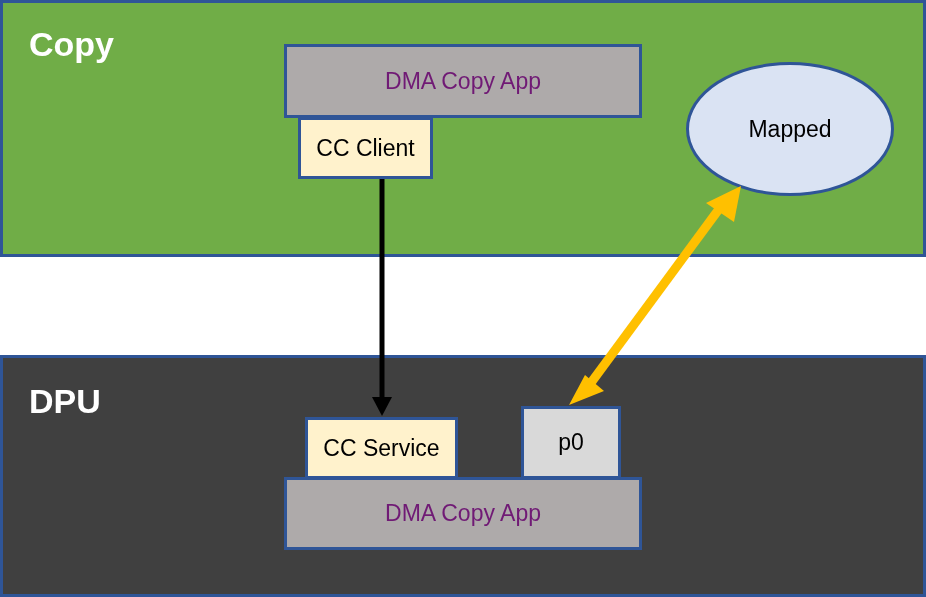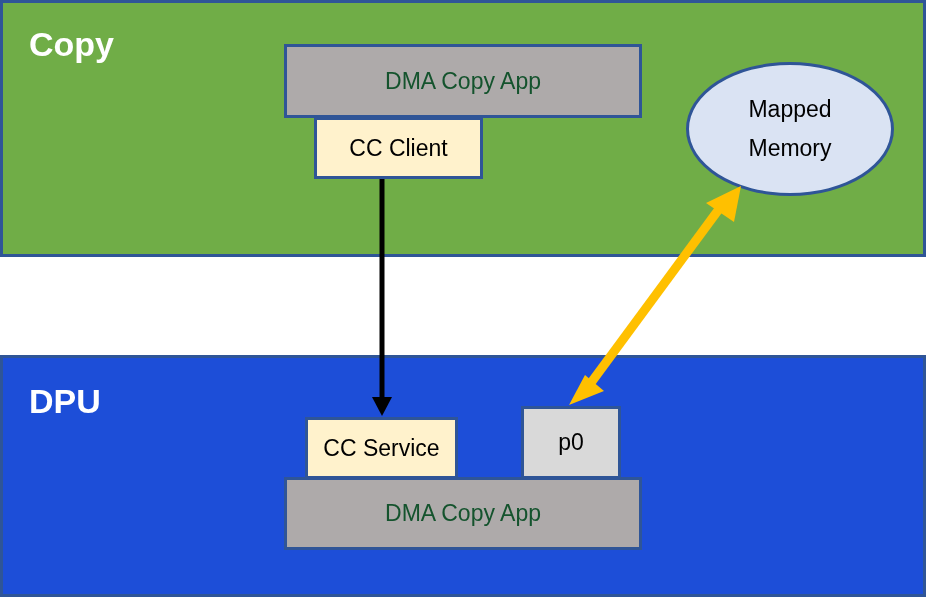--- a/index.html
+++ b/index.html
@@ -1,26 +1,26 @@
 <!DOCTYPE html>
 <html><head>
   <meta charset="utf-8">
   <style>
     html, body { margin: 0; padding: 0; background: #ffffff; }
     body { width: 926px; height: 597px; position: relative; overflow: hidden;
            font-family: "Liberation Sans", "DejaVu Sans", sans-serif; }
     .region { position: absolute; box-sizing: border-box; border: 3px solid #2f5597; }
     .host { left: 0; top: 0; width: 926px; height: 257px; background: #70ad47; }
-    .dpu  { left: 0; top: 355px; width: 926px; height: 242px; background: #1d4ed8; }
+    .dpu  { left: 0; top: 355px; width: 926px; height: 242px; background: #404040; }
     .region-title { position: absolute; left: 26px; font-weight: bold; font-size: 34px; color: #ffffff; }
     .host .region-title { top: 22px; }
     .dpu .region-title { top: 24px; }
     .box { position: absolute; box-sizing: border-box; border: 3px solid #2f5597;
            display: flex; align-items: center; justify-content: center; font-size: 23px; }
-    .app { background: #aeaaaa; color: #14532d; }
+    .app { background: #aeaaaa; color: #701a75; }
     .cc  { background: #fff2cc; color: #000000; }
     .port { background: #d9d9d9; color: #000000; }
     .ellipse { position: absolute; box-sizing: border-box; border: 3px solid #2f5597; border-radius: 50%;
                background: #dae3f3; color: #000; display: flex; align-items: center; justify-content: center;
                text-align: center; font-size: 23px; line-height: 39px; }
     svg.overlay { position: absolute; left: 0; top: 0; width: 926px; height: 597px; pointer-events: none; }
   </style>
 </head>
 <body>
 
@@ -28,27 +28,26 @@
   <div class="region-title">Copy</div>
 </div>
 
 <div class="region dpu">
   <div class="region-title">DPU</div>
 </div>
 
 <div class="box app" style="left:284px; top:44px; width:358px; height:74px;">
   <span>DMA Copy App</span>
 </div>
-<div class="box cc" style="left:298px; top:117px; width:169px; height:62px;margin-left:16px;">
+<div class="box cc" style="left:298px; top:117px; width:135px; height:62px;">
   <span>CC Client</span>
 </div>
 <div class="ellipse" style="left:686px; top:62px; width:208px; height:134px;">
   <div>
     <div>Mapped</div>
-    <div>Memory</div>
   </div>
 </div>
 
 <div class="box cc" style="left:305px; top:417px; width:153px; height:62px;">
   <span>CC Service</span>
 </div>
 <div class="box port" style="left:521px; top:406px; width:100px; height:73px;">
   <span>p0</span>
 </div>
 <div class="box app" style="left:284px; top:477px; width:358px; height:73px;">

